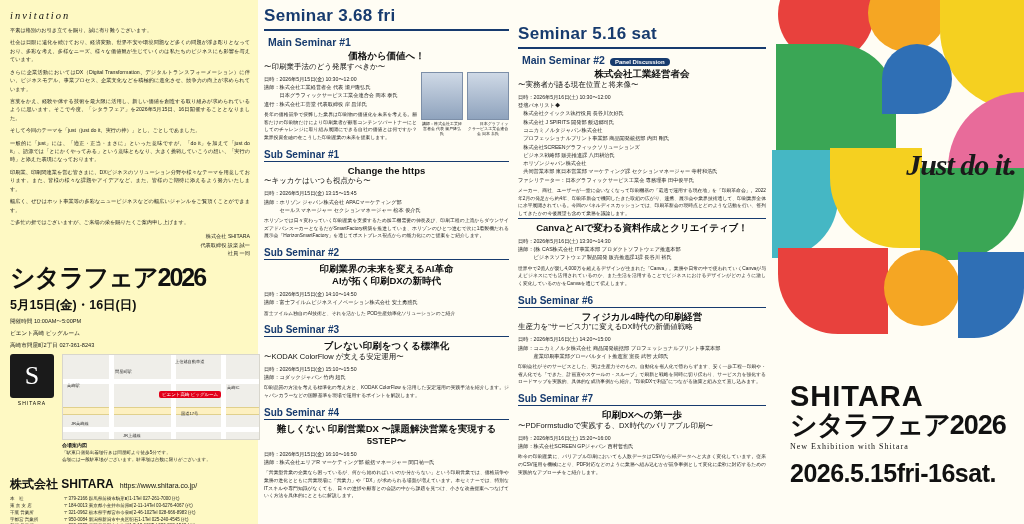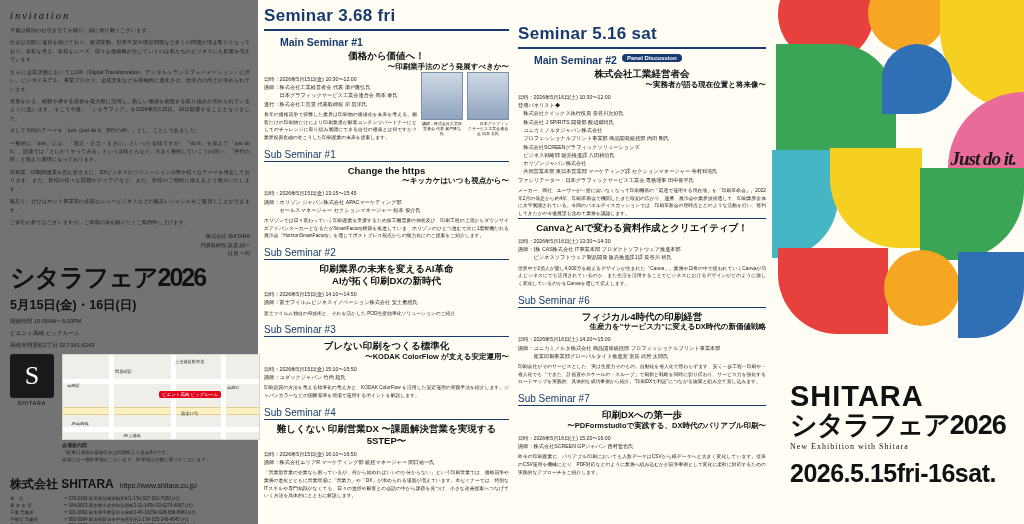--- a/index.html
+++ b/index.html
@@ -7,21 +7,21 @@
   body {
     width:1024px; height:524px;
     font-family:"Liberation Sans", sans-serif;
     background:#fffdf4;
     overflow:hidden;
     position:relative;
   }
   .page { position:relative; width:1024px; height:524px; }
 
   
-  .col1 { position:absolute; left:0; top:0; width:258px; height:524px; background:#737373; padding:10px 8px 10px 10px; }
+  .col1 { position:absolute; left:0; top:0; width:258px; height:524px; background:#fef9c3; padding:10px 8px 10px 10px; }
   .inv-title { font-family:"Liberation Serif", serif; font-style:italic; font-size:10.5px; letter-spacing:2px; color:#111; margin-bottom:5px; }
   .inv-body { font-size:5.2px; line-height:1.62; color:#1a1a1a; text-align:justify; }
   .inv-body p { margin:0 0 4px 0; }
   .inv-sign { text-align:right; font-size:5.2px; line-height:1.6; margin-top:6px; color:#1a1a1a; }
 
   .fairlogo { margin-top:8px; }
   .fairlogo .kana { font-size:25px; font-weight:bold; letter-spacing:-1px; color:#111; line-height:1; }
   .fairlogo .kana .num { font-family:"Liberation Sans", sans-serif; letter-spacing:-2px; }
   .dateline { margin-top:7px; font-size:12.5px; font-weight:bold; color:#111; }
   .subinfo { font-size:5.6px; line-height:1.55; margin-top:3px; color:#1a1a1a; }
@@ -45,47 +45,47 @@
   .addr { margin-top:3px; font-size:4.5px; line-height:1.5; color:#1a1a1a; }
   .addr .r { display:flex; }
   .addr .r span:first-child { width:54px; flex:none; }
 
   
   .col2 { position:absolute; left:264px; top:6px; width:245px; }
   .col3 { position:absolute; left:518px; top:24px; width:248px; }
 
   .sem-head { font-size:17px; font-weight:bold; color:#173b6e; letter-spacing:0.3px; margin-bottom:3px; }
   .sem-rule { height:2px; background:#173b6e; margin-bottom:5px; }
-  .main-sem { font-size:10.5px; font-weight:bold; color:#173b6e; margin:2px 16px 2px; display:flex; align-items:flex-start; gap:5px; }
+  .main-sem { font-size:10.5px; font-weight:bold; color:#173b6e; margin:2px 4px 2px; display:flex; align-items:flex-end; gap:5px; }
   .badge { background:#173b6e; color:#fff; font-size:6px; padding:1px 5px; border-radius:8px; font-weight:bold; }
   .t-main { font-size:9.5px; font-weight:bold; color:#111; line-height:1.25;text-align:center; }
-  .t-sub { font-size:7.5px; font-weight:bold; color:#111; line-height:1.3;text-align:right; }
+  .t-sub { font-size:7.5px; font-weight:normal; color:#111; line-height:1.3; }
   .meta { font-size:5.2px; line-height:1.6; color:#1a1a1a; margin-top:3px; }
   .body-txt { font-size:4.8px; line-height:1.6; color:#1a1a1a; text-align:justify; margin-top:3px; }
 
-  .sub-sem { font-size:10px; font-weight:normal; color:#173b6e; margin:7px 0 1px; }
+  .sub-sem { font-size:10px; font-weight:bold; color:#173b6e; margin:7px 0 1px; }
   .bar { height:1px; background:#173b6e; margin-bottom:3px; }
 
   .speakers { display:flex; gap:4px; float:right; margin:0 0 2px 4px; }
   .spk { width:42px; text-align:center; }
   .spk .ph { width:42px; height:48px; background:linear-gradient(180deg,#cfd9e6,#8fa3bd); border:1px solid #7d8fa8; }
   .spk .nm { font-size:4px; margin-top:1px; color:#222; }
 
   
   .col4 { position:absolute; left:772px; top:0; width:252px; height:524px; overflow:hidden; background:#fffdf4; }
   .blob { position:absolute; }
   .c-red { background:#e8413d; }
   .c-org { background:#f5a623; }
   .c-yel { background:#f5d020; }
   .c-grn { background:#3aa655; }
   .c-blu { background:#2f6fb5; }
   .c-pnk { background:#e86b9a; }
   .c-cy  { background:#45b7c4; }
 
-  .jdi { position:absolute; right:8px; top:148px; font-family:"Liberation Serif", serif; font-style:italic; font-weight:bold; font-size:19px; color:#1a1a1a; letter-spacing:-1px; }
+  .jdi { position:absolute; right:8px; top:148px; font-family:"Liberation Serif", serif; font-style:italic; font-weight:bold; font-size:30px; color:#1a1a1a; letter-spacing:-1px; }
   .brand { position:absolute; left:18px; top:382px; width:226px; }
   .brand .en { font-size:29px; font-weight:bold; letter-spacing:1px; color:#111; line-height:1; }
   .brand .jp { font-size:27px; font-weight:bold; letter-spacing:-1px; color:#111; line-height:1.1; }
   .brand .tag { font-family:"Liberation Serif", serif; font-size:8px; letter-spacing:1px; color:#111; margin-top:1px; }
   .brand .big { font-size:25px; font-weight:bold; color:#111; margin-top:8px; letter-spacing:-0.5px; }
 </style>
 </head>
 <body>
 
 <div class="page">

